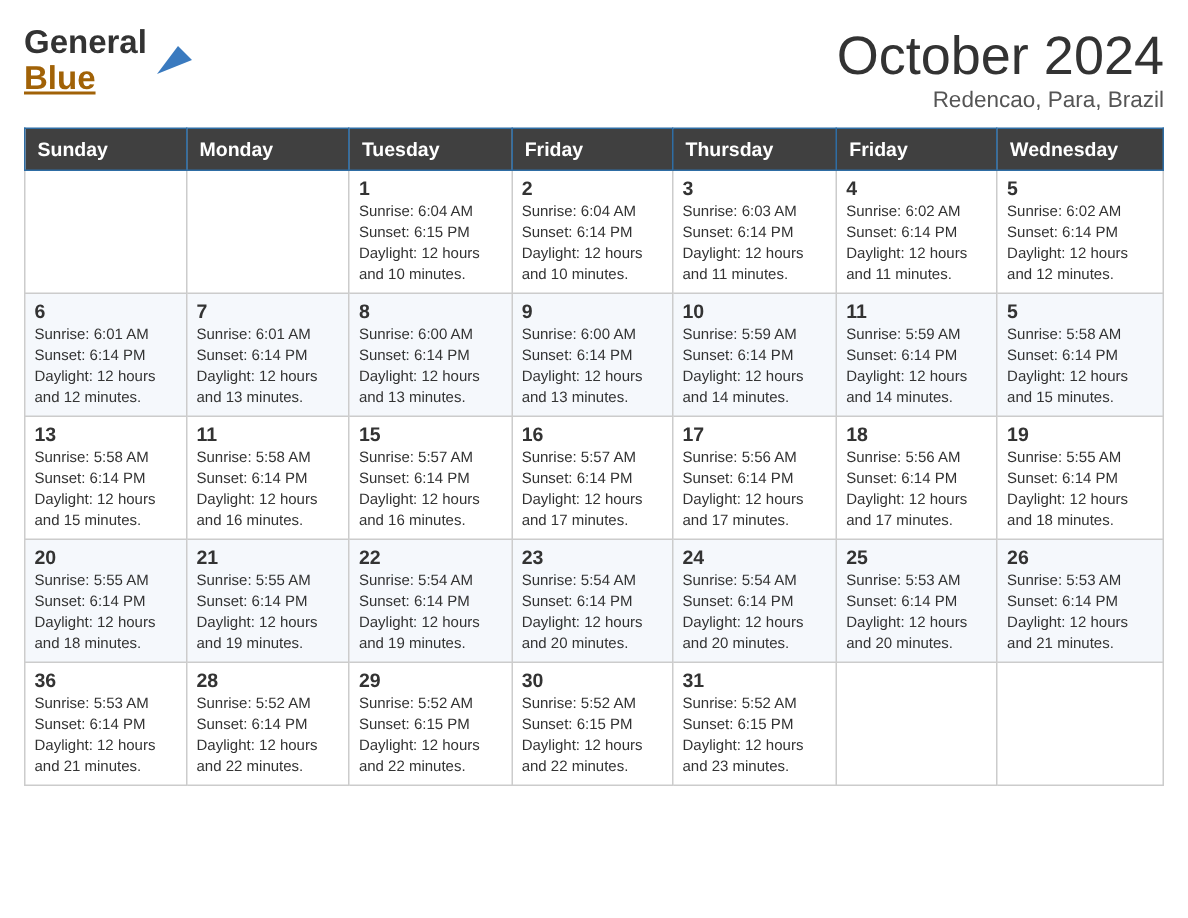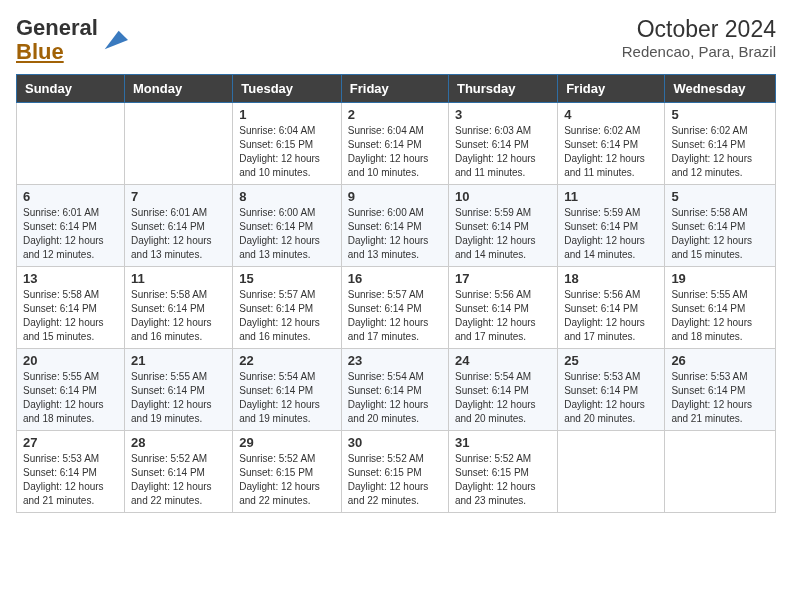--- a/index.html
+++ b/index.html
@@ -29,21 +29,21 @@
     .logo-blue { color: #a16207; text-decoration: underline; }
     .logo-icon {
       width: 28px;
       height: 28px;
       margin-left: 2px;
     }
     .title-block {
       text-align: right;
     }
     .month-title {
-      font-size: 23px;
+      font-size: 36px;
       font-weight: normal;
       color: #333;
     }
     .location {
       font-size: 15px;
       color: #555;
     }
     .calendar {
       width: 100%;
       border-collapse: collapse;
@@ -232,21 +232,21 @@
           <span class="day-num">25</span>
           <div class="day-info">Sunrise: 5:53 AM<br>Sunset: 6:14 PM<br>Daylight: 12 hours and 20 minutes.</div>
         </td>
         <td>
           <span class="day-num">26</span>
           <div class="day-info">Sunrise: 5:53 AM<br>Sunset: 6:14 PM<br>Daylight: 12 hours and 21 minutes.</div>
         </td>
       </tr>
       <tr>
         <td>
-          <span class="day-num">27</span>
+          <span class="day-num">36</span>
           <div class="day-info">Sunrise: 5:53 AM<br>Sunset: 6:14 PM<br>Daylight: 12 hours and 21 minutes.</div>
         </td>
         <td>
           <span class="day-num">28</span>
           <div class="day-info">Sunrise: 5:52 AM<br>Sunset: 6:14 PM<br>Daylight: 12 hours and 22 minutes.</div>
         </td>
         <td>
           <span class="day-num">29</span>
           <div class="day-info">Sunrise: 5:52 AM<br>Sunset: 6:15 PM<br>Daylight: 12 hours and 22 minutes.</div>
         </td>

